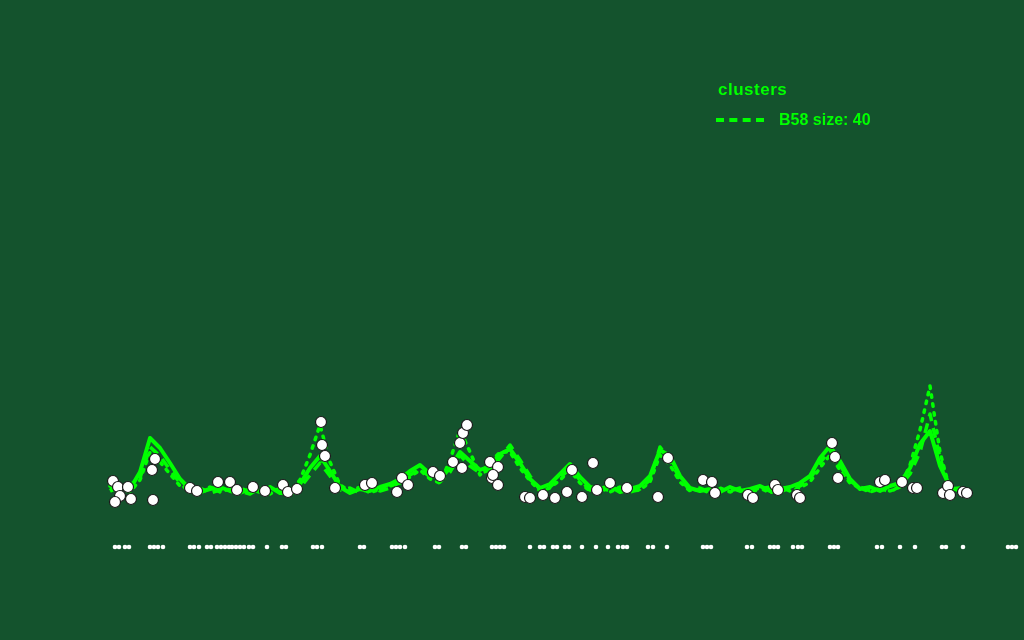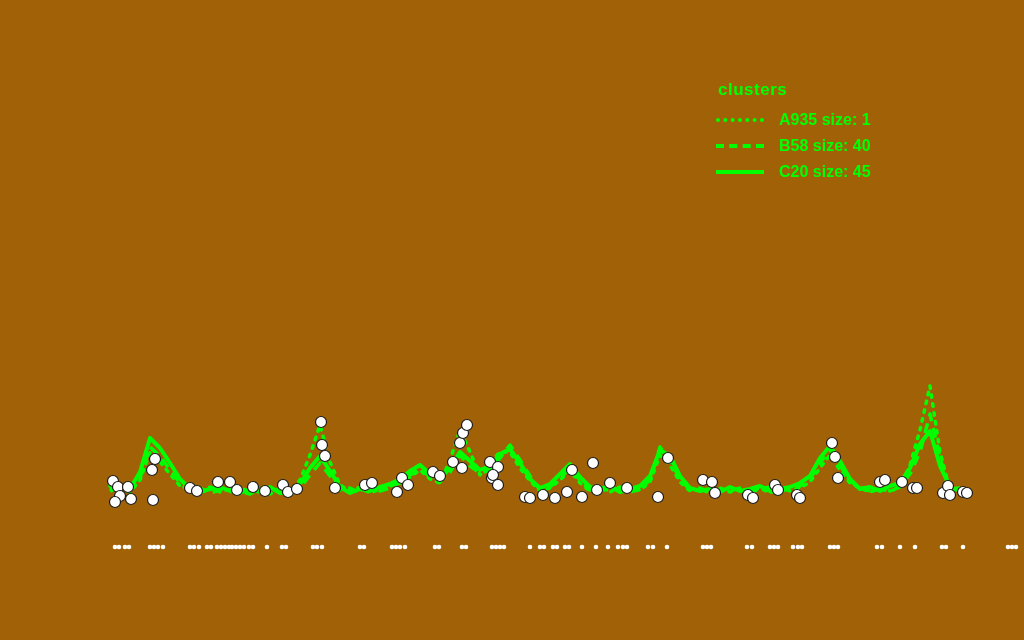--- a/index.html
+++ b/index.html
@@ -1,20 +1,20 @@
 <!DOCTYPE html>
 <html style="--green: #00ff00;"><head>
 <meta charset="utf-8">
 <style>
   html, body { margin: 0; padding: 0; background: #000; }
   .stage {
     position: relative;
     width: 1024px;
     height: 640px;
-    background: #a16207;
+    background: #14532d;
     overflow: hidden;
     font-family: "Liberation Sans", sans-serif;
   }
   .chart-svg { position: absolute; left: 0; top: 0; }
   .legend {
     position: absolute;
     left: 716px;
     top: 80px;
     color: var(--green, #00ff00);
   }
@@ -202,29 +202,21 @@
         <circle cx="963" cy="547" r="2.3" fill="#ffffff"></circle>
         <circle cx="1008" cy="547" r="2.3" fill="#ffffff"></circle>
         <circle cx="1012" cy="547" r="2.3" fill="#ffffff"></circle>
         <circle cx="1016" cy="547" r="2.3" fill="#ffffff"></circle>
       </svg>
   </div>
 
   <div class="legend">
     <div class="legend-title">clusters</div>
 
-    <div class="legend-row">
-      <span class="sample dotted"></span>
-      <span class="legend-label">A935 size: 1</span>
-    </div>
 
     <div class="legend-row">
       <span class="sample dashed"></span>
       <span class="legend-label">B58 size: 40</span>
     </div>
 
-    <div class="legend-row">
-      <span class="sample solid"></span>
-      <span class="legend-label">C20 size: 45</span>
-    </div>
   </div>
 
 </div>
 
 </body></html>

